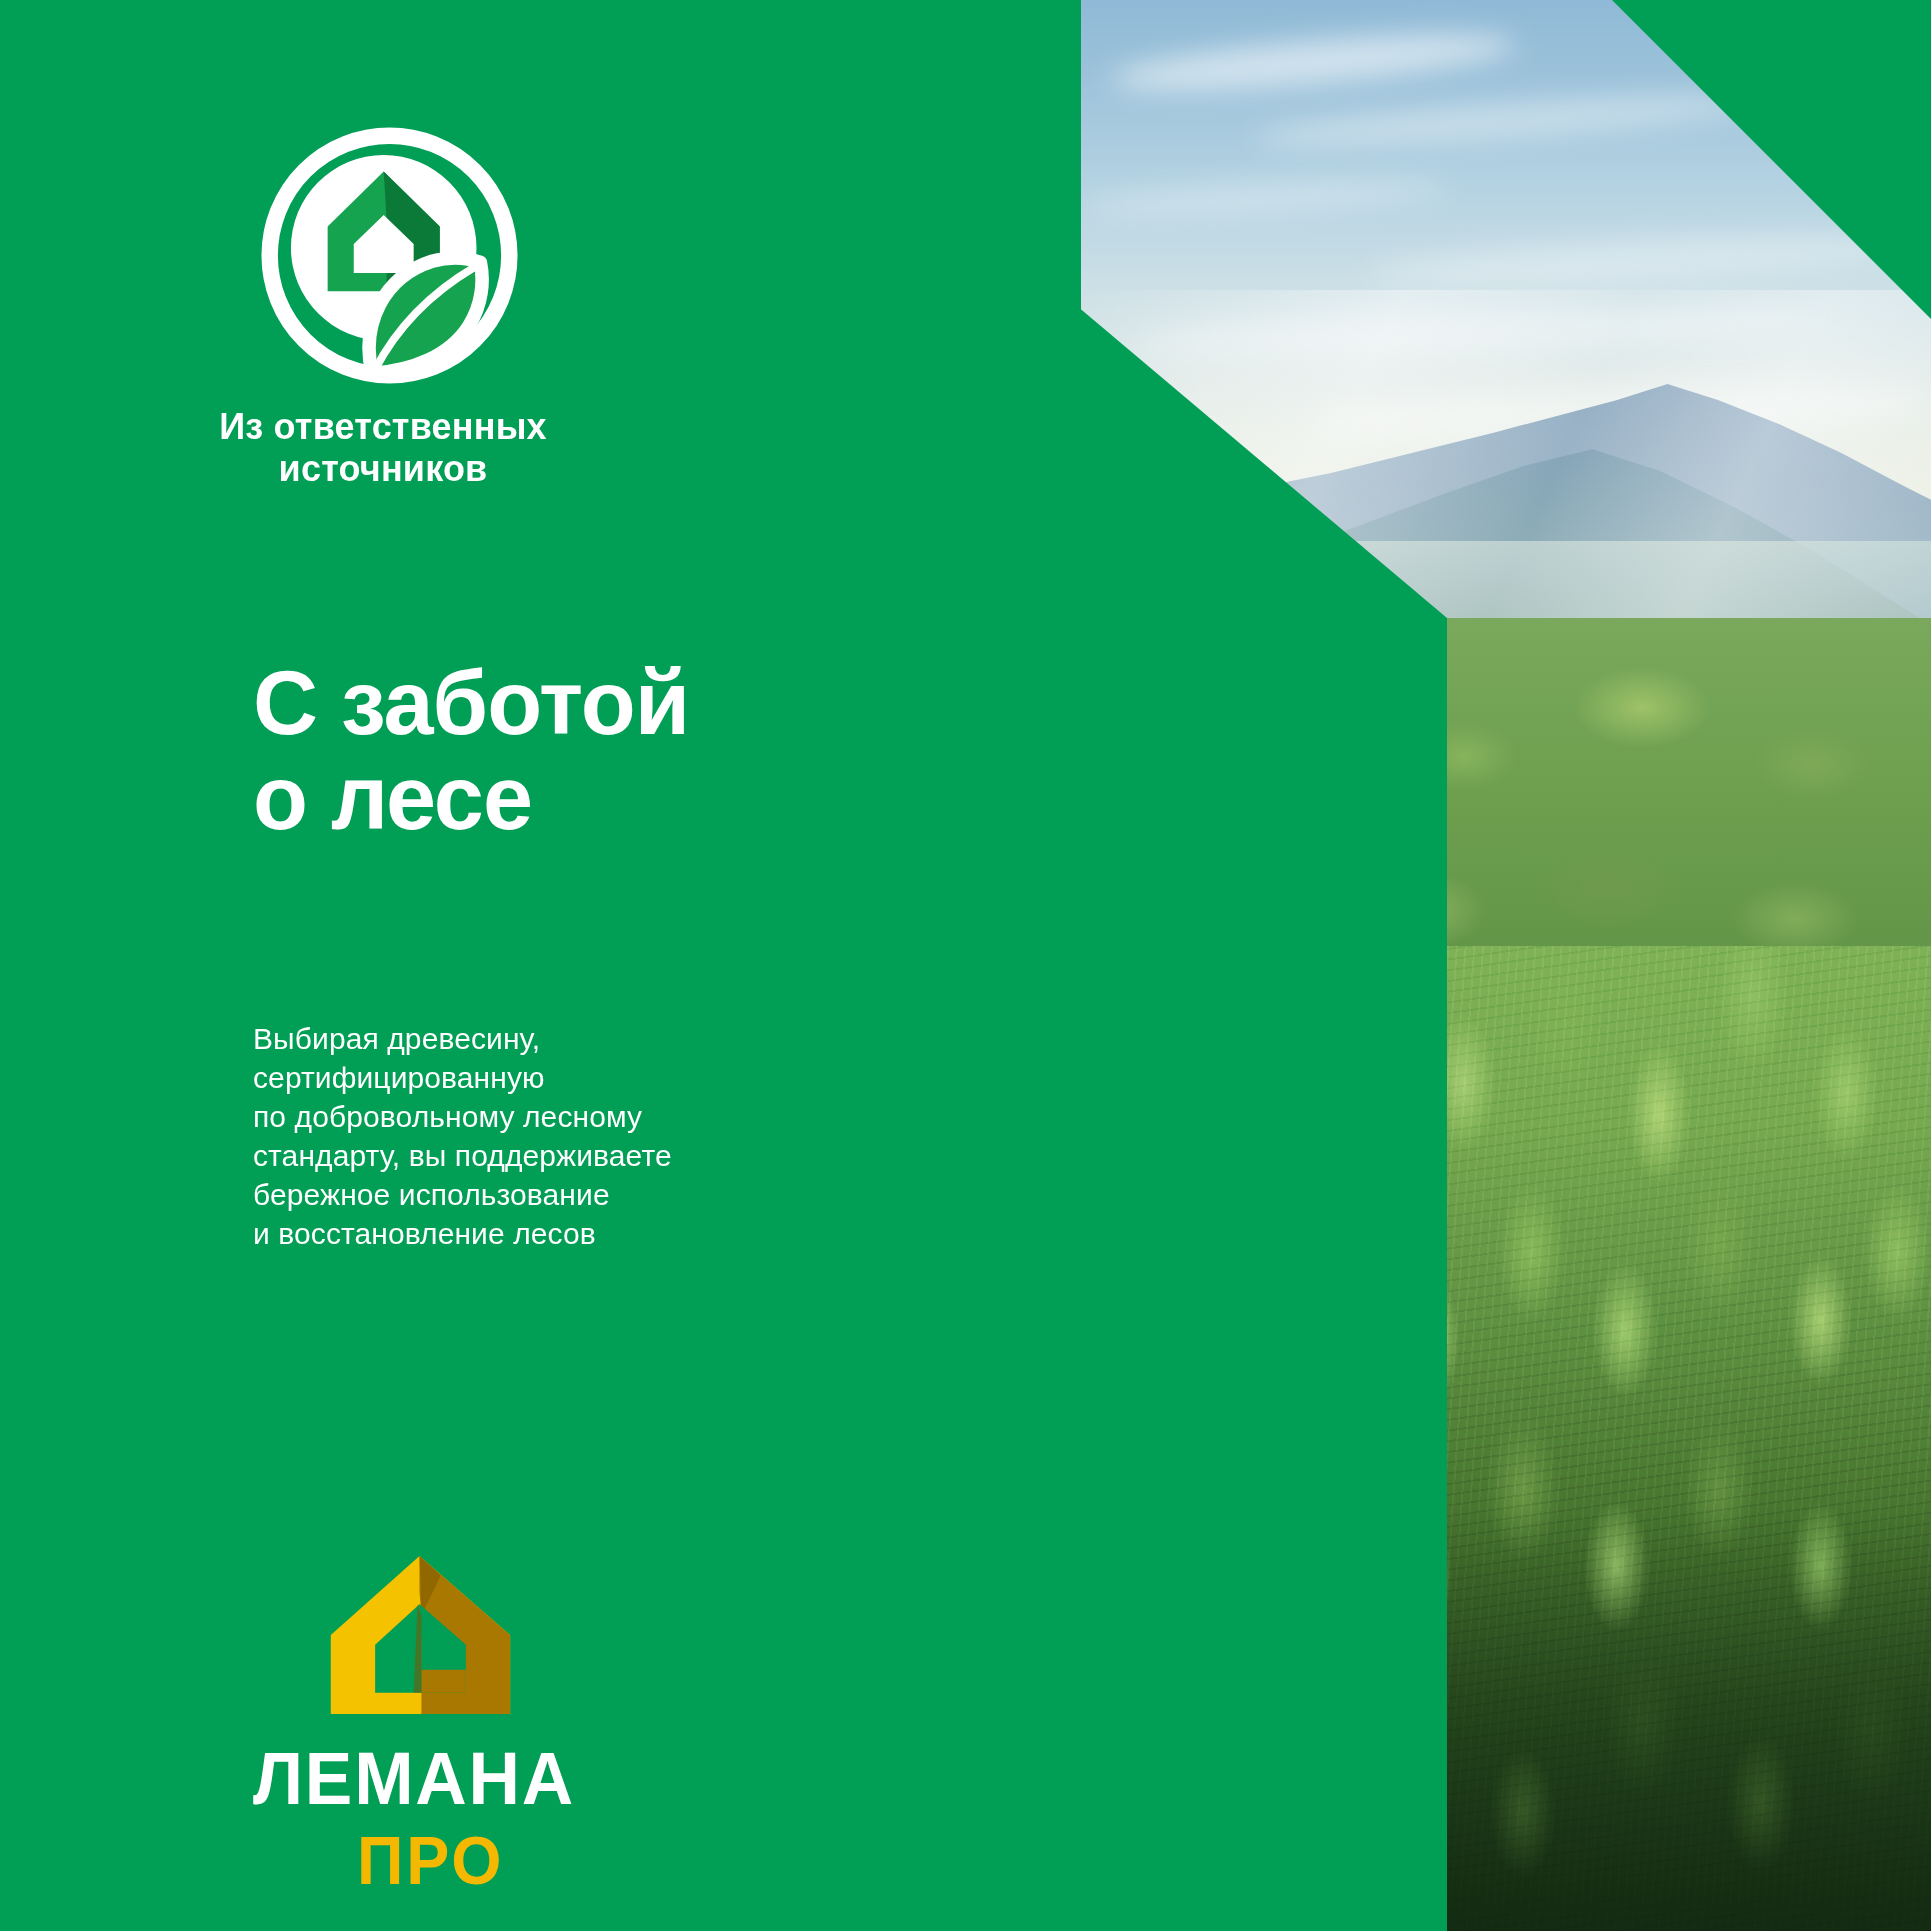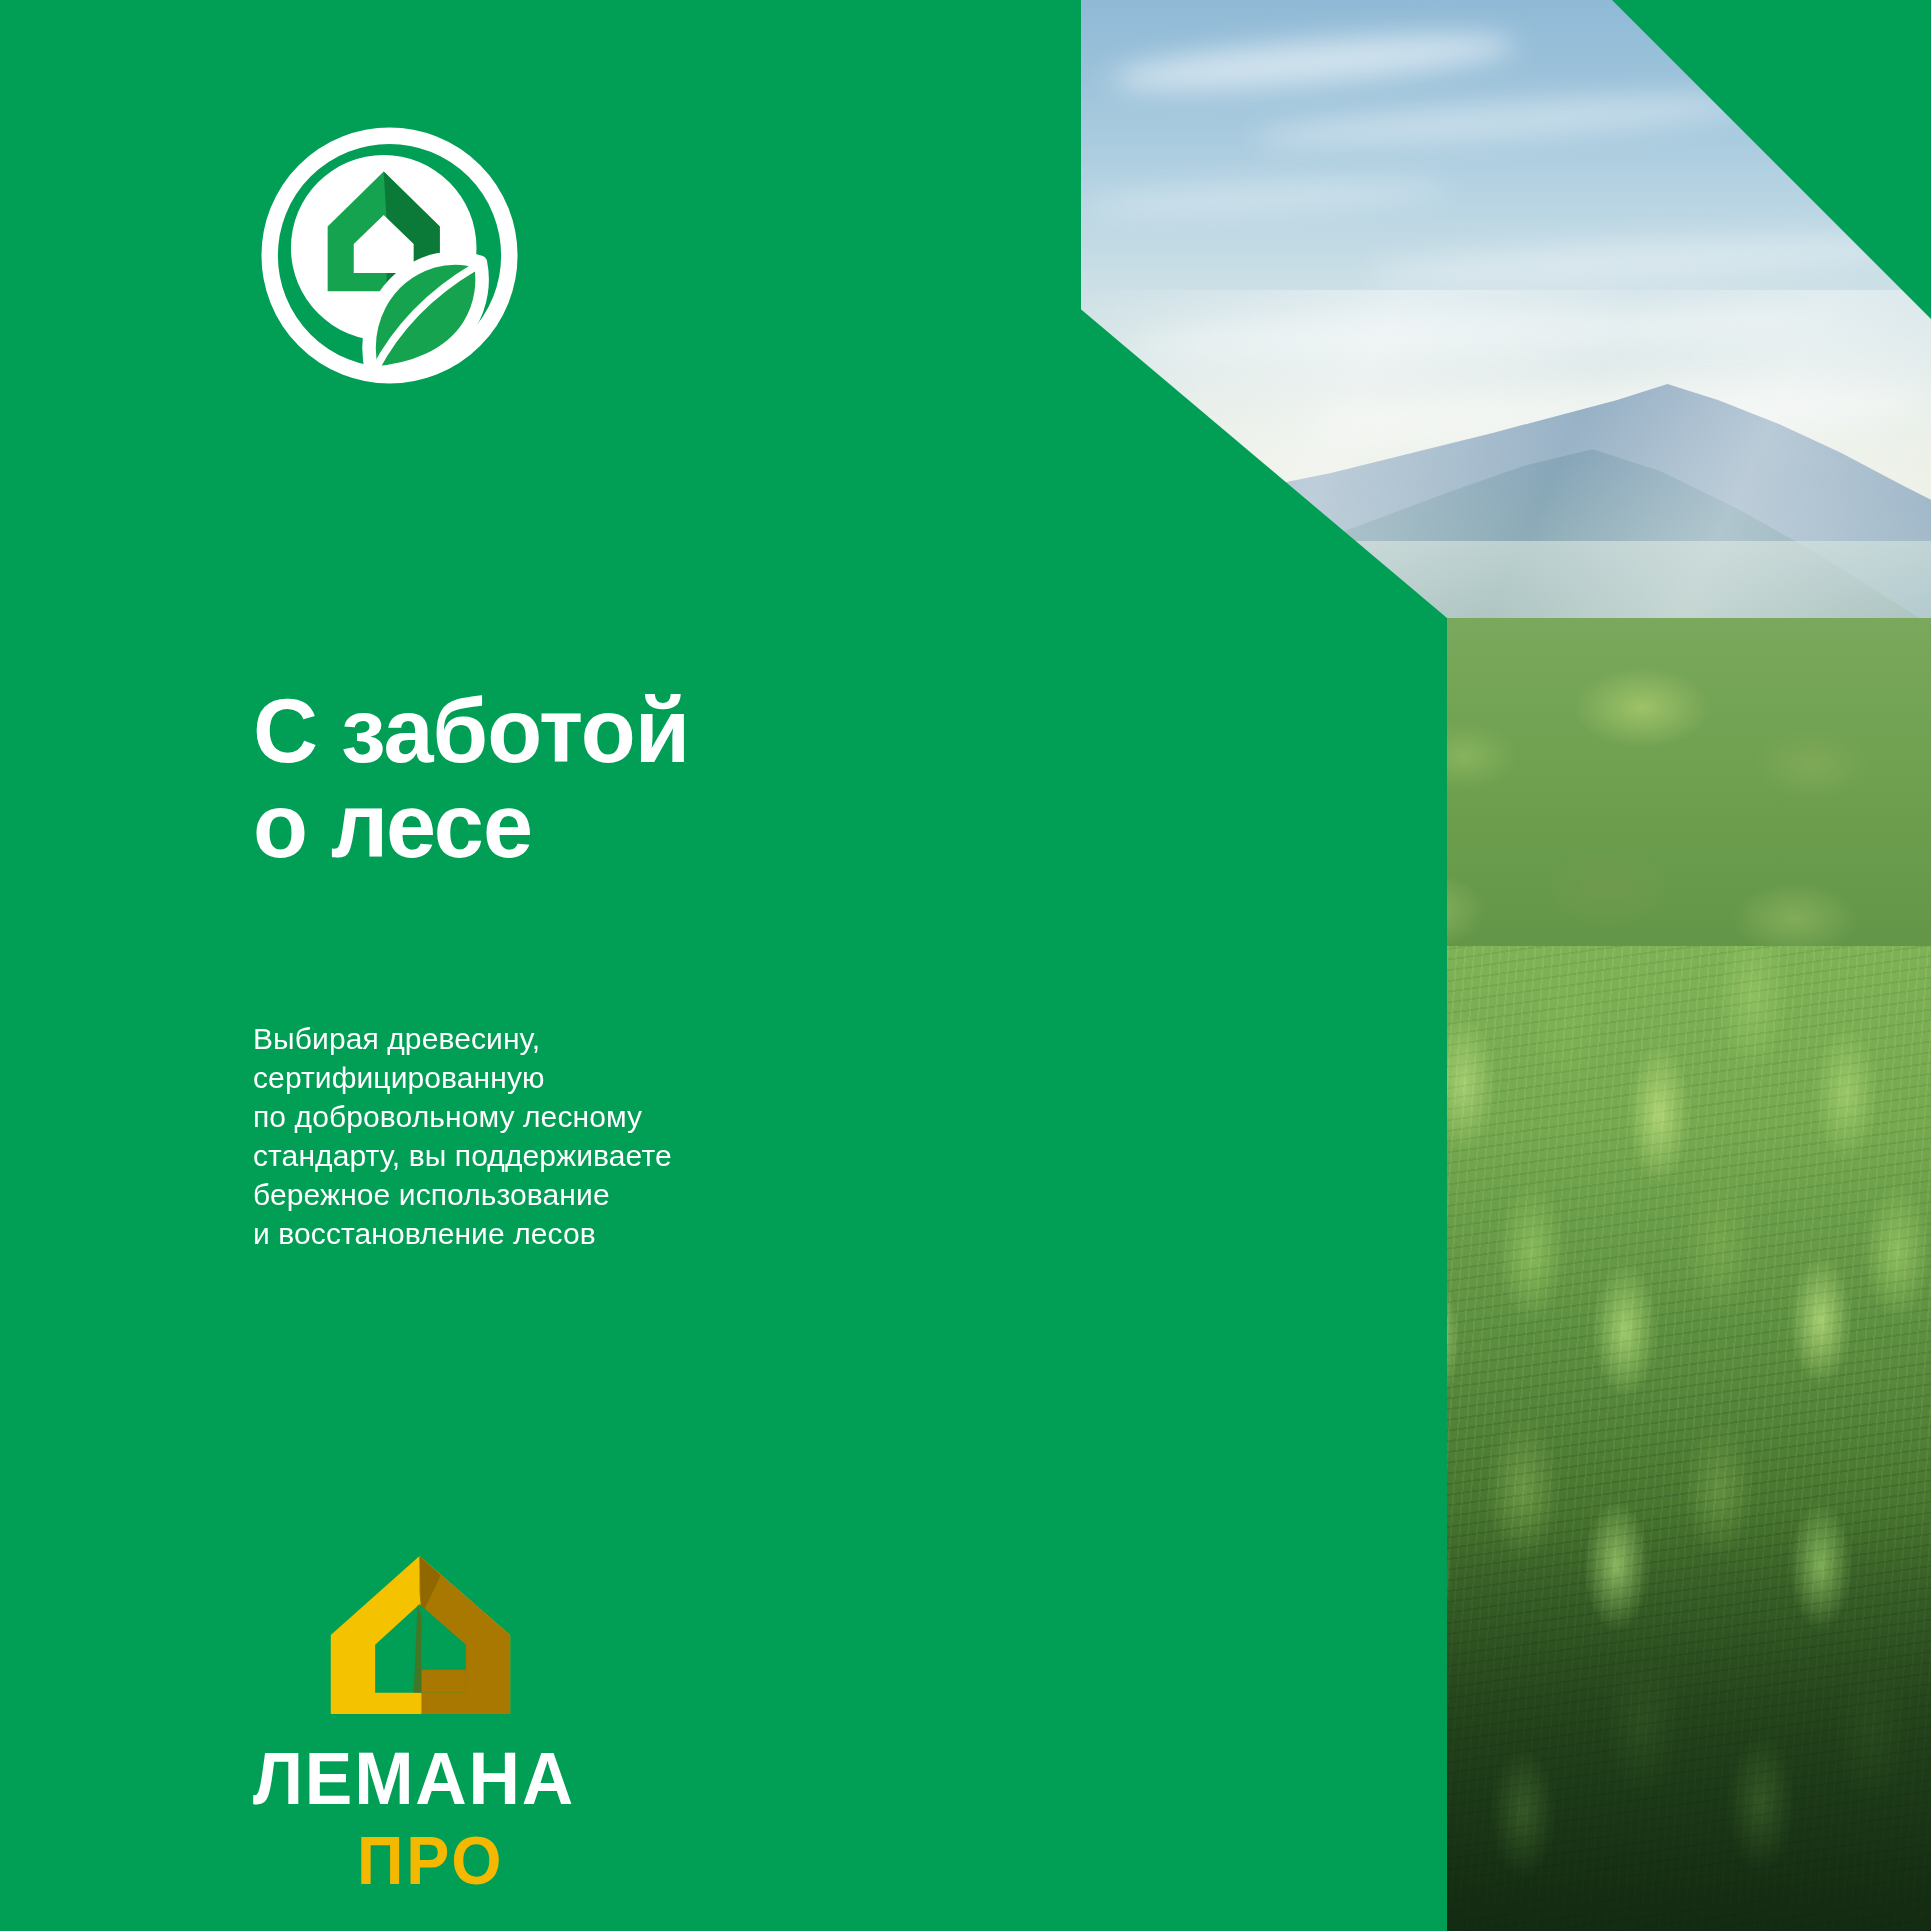--- a/index.html
+++ b/index.html
@@ -179,21 +179,21 @@
     color:#ffffff;
     font-size:36px;
     font-weight:bold;
     line-height:1.18;
     letter-spacing:0.2px;
     margin-left:-56px;
   }
 
   
   .headline {
-    position:absolute; left:253px; top:684px;
+    position:absolute; left:253px; top:656px;
     color:#ffffff;
     font-size:90px;
     font-weight:bold;
     line-height:1.06;
     letter-spacing:-1px;
     white-space:pre-line;
   }
 
   
   .body-copy {
@@ -273,20 +273,21 @@
           <path d="M128 47 L186 104 L186 171 L131 171 L131 96 Z" fill="#0B7A39"></path>
 
           <path d="M128 92 L159 122 L159 152 L97 152 L97 122 Z" fill="#ffffff"></path>
 
           <path d="M116 256 C104 205 128 156 178 140 C196 135 214 136 228 141
                    C232 160 230 185 216 207 C196 238 158 253 116 256 Z" fill="#15A34F" stroke="#ffffff" stroke-width="14" stroke-linejoin="round"></path>
 
           <path d="M119 252 C143 206 178 172 222 146" fill="none" stroke="#ffffff" stroke-width="8" stroke-linecap="round"></path>
         </svg>
       </div>
+      <div class="badge-caption"><span>Из ответственных</span><br><span>источников</span></div>
     </div>
 
     <div class="headline">С заботой
 о лесе</div>
 
     <div class="body-copy">Выбирая древесину,
 сертифицированную
 по добровольному лесному
 стандарту, вы поддерживаете
 бережное использование

